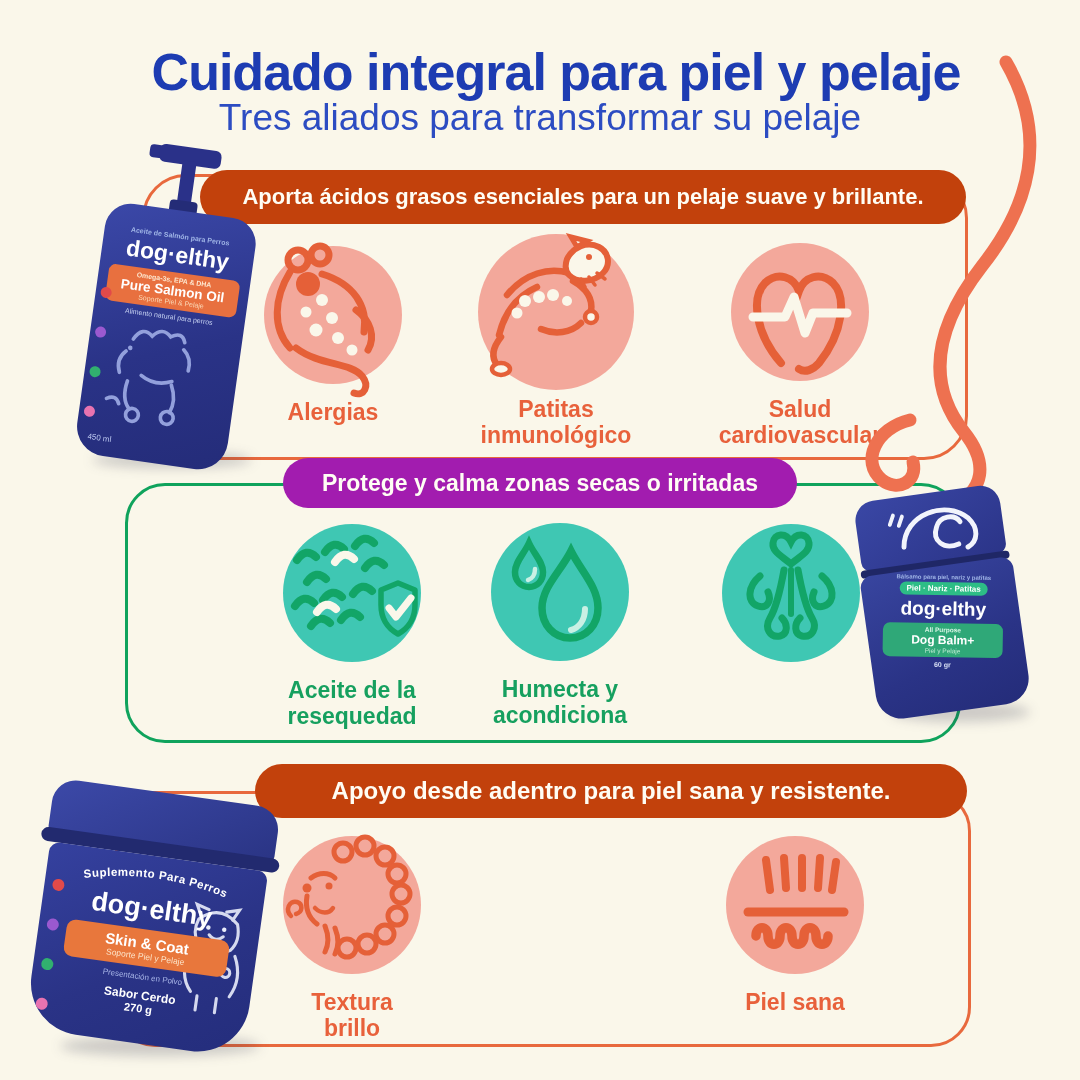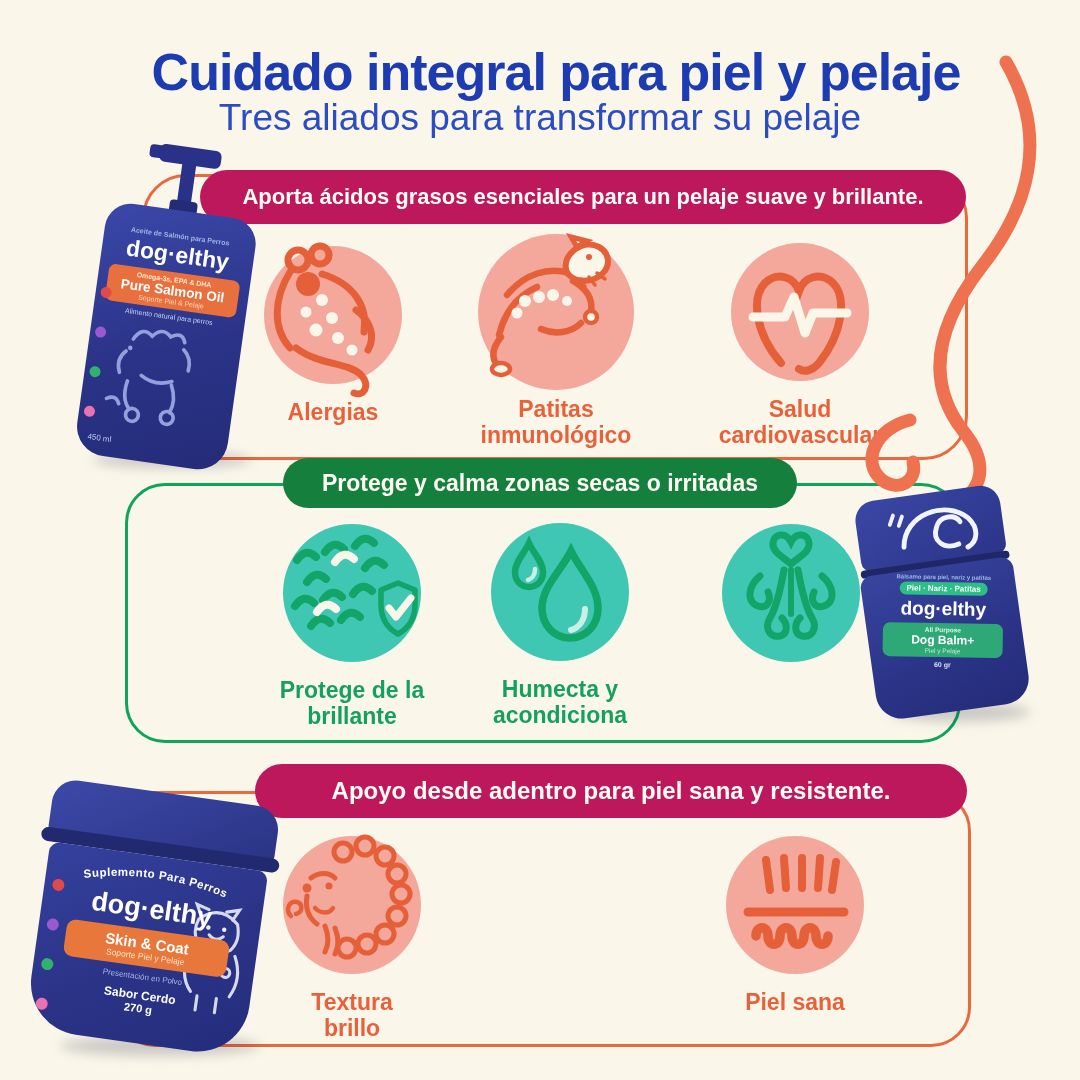--- a/index.html
+++ b/index.html
@@ -11,22 +11,22 @@
   .subtitle{position:absolute;top:97px;left:0;width:100%;text-align:center;
          font-size:37px;font-weight:400;color:#2C4CC2;margin:0;}
   
   .squiggle{position:absolute;left:0;top:0;width:1080px;height:1080px;z-index:5;pointer-events:none;}
   
   .frame{position:absolute;border:3px solid;border-radius:44px;z-index:1;}
   .frame.orange{border-color:#E8693D;}
   .frame.green{border-color:#0FA35C;}
   .banner{position:absolute;display:flex;align-items:center;justify-content:center;
           color:#FFFDF4;font-weight:bold;border-radius:28px;white-space:nowrap;z-index:3;}
-  .banner.orange{background:#be185d;}
-  .banner.green{background:#15803d;}
+  .banner.orange{background:#c2410c;}
+  .banner.green{background:#a21caf;}
   #banner1{left:200px;top:170px;width:766px;height:54px;font-size:22px;}
   #frame1{left:142px;top:174px;width:820px;height:280px;}
   #banner2{left:283px;top:458px;width:514px;height:50px;font-size:23px;}
   #frame2{left:125px;top:483px;width:830px;height:254px;border-radius:40px;}
   #banner3{left:255px;top:764px;width:712px;height:54px;font-size:24px;align-items:center;}
   #frame3{left:115px;top:791px;width:850px;height:250px;border-radius:40px;}
   
   .item{position:absolute;width:220px;display:flex;flex-direction:column;align-items:center;z-index:2;}
   .icon-area{position:relative;width:150px;height:150px;}
   .bubble{position:absolute;inset:6px;border-radius:50%;}
@@ -244,21 +244,21 @@
             <path d="M 64,102 q 9,-13 19,-3"></path>
         </g>
         <g fill="none" stroke="#FAF7EA" stroke-width="8" stroke-linecap="round">
           <path d="M 58,44 q 9,-13 19,-3"></path>
             <path d="M 40,94 q 9,-13 19,-3"></path>
         </g>
         <path d="M 104,72 l 17,-7 l 17,7 v 15 c 0,15 -8,24 -17,29 c -9,-5 -17,-14 -17,-29 Z" fill="#3FC7B3" stroke="#12A567" stroke-width="5.5" stroke-linejoin="round"></path>
         <path d="M 112,90 l 7,9 l 15,-19" fill="none" stroke="#FAF7EA" stroke-width="7" stroke-linecap="round" stroke-linejoin="round"></path>
       </svg>
     </div>
-    <div class="benefit-label green">Protege de la brillante</div>
+    <div class="benefit-label green">Aceite de la resequedad</div>
   </div>
 
   <div class="item" style="left:450px;top:517px">
     <div class="icon-area">
       <div class="bubble teal"></div>
       <svg class="doodle" viewBox="0 0 150 150">
         <g fill="none" stroke="#12A567" stroke-linecap="round">
           <path stroke-width="7.5" d="M 86,34 C 96,54 113,70 113,91 C 113,108 101,121 85,121 C 69,121 57,108 57,91 C 57,70 76,54 86,34 Z"></path>
           <path stroke-width="6.5" d="M 44,26 C 49,37 58,45 58,55 C 58,64 52,70 44,70 C 36,70 30,64 30,55 C 30,45 39,37 44,26 Z"></path>
         </g>

